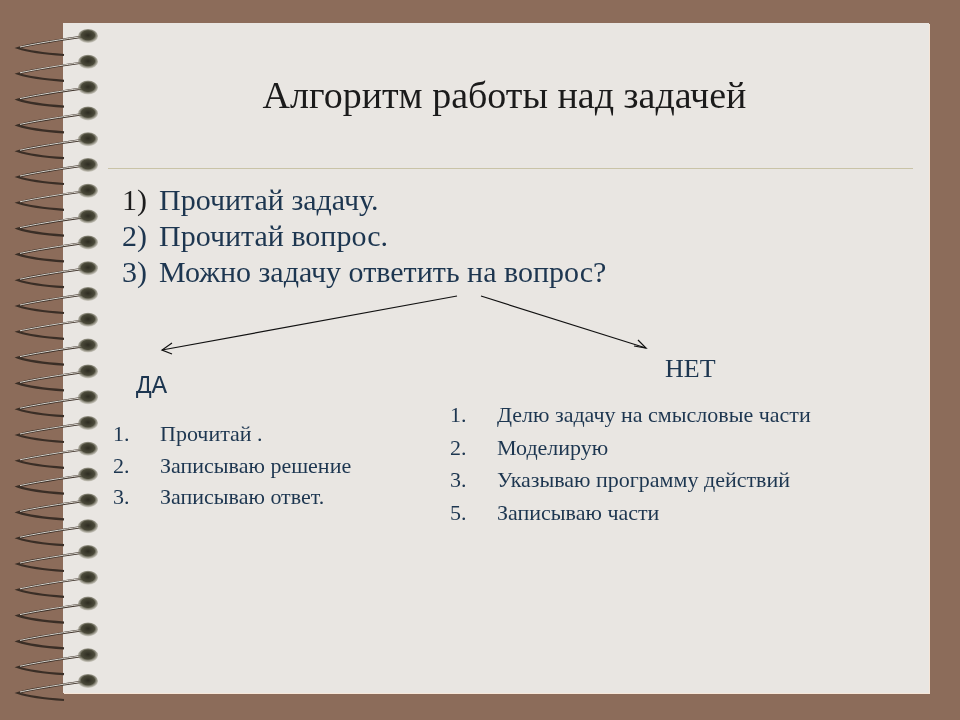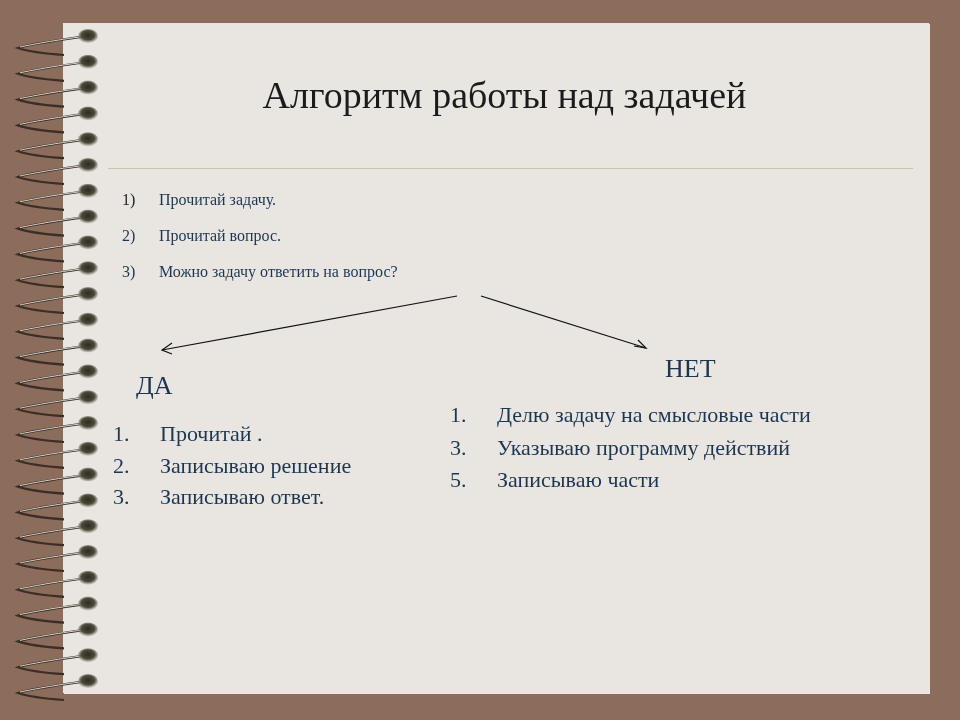--- a/index.html
+++ b/index.html
@@ -13,21 +13,21 @@
     background:#e9e6e2;
     box-shadow: 1px 1px 0 #f6e6d8;
   }
   .rings { position:absolute; left:0; top:0; width:110px; height:720px; }
   .title {
     position:absolute; left:0; width:960px; top:73px; text-align:center;
     padding-left:49px; box-sizing:border-box;
     font-size:38px; color:#1b1b1b;
   }
   .rule { position:absolute; left:108px; top:168px; width:805px; height:1px; background:#c9c3a7; }
-  .steps { position:absolute; left:122px; top:182px; font-size:16px; color:#1d3650; line-height:36px; }
+  .steps { position:absolute; left:122px; top:182px; font-size:30px; color:#1d3650; line-height:36px; }
   .steps .num { display:inline-block; width:37px; color:#1d1d1d; }
   .steps .row:nth-child(n+2) .num { color:#1d3650; }
   .branch { position:absolute; font-size:26px; color:#1d3650; }
   .list { position:absolute; font-size:22px; color:#1d3650; line-height:31.5px; }
   .list .num { display:inline-block; width:47px; }
   .list.right { line-height:32.5px; }
   svg.arrows { position:absolute; left:0; top:0; }
 </style>
 </head>
 <body>
@@ -90,26 +90,27 @@
   <g stroke="#111" stroke-width="1.2" fill="none">
     <line x1="457" y1="296" x2="162" y2="350"></line>
     <polyline points="172,343 162,350 172,354"></polyline>
   </g>
   <g stroke="#111" stroke-width="1.2" fill="none">
     <line x1="481" y1="296" x2="646" y2="348"></line>
     <polyline points="634,346 646,348 638,340"></polyline>
   </g>
 </svg>
 
-<div class="branch" style="left:136px; top:371px;">ДА</div>
+<div class="branch" style="left:136px; top:371px;font-family:Liberation Mono, monospace;">ДА</div>
 <div class="branch" style="left:665px; top:354px;">НЕТ</div>
 
 <div class="list" style="left:113px; top:418px;">
   <div><span class="num">1.</span><span>Прочитай .</span></div>
   <div><span class="num">2.</span><span>Записываю решение</span></div>
   <div><span class="num">3.</span><span>Записываю ответ.</span></div>
 </div>
 
 <div class="list right" style="left:450px; top:399px;">
   <div><span class="num">1.</span><span>Делю задачу на смысловые части</span></div>
+  <div><span class="num">2.</span><span>Моделирую</span></div>
   <div><span class="num">3.</span><span>Указываю программу действий</span></div>
   <div><span class="num">5.</span><span>Записываю части</span></div>
 </div>
 
 </body></html>

